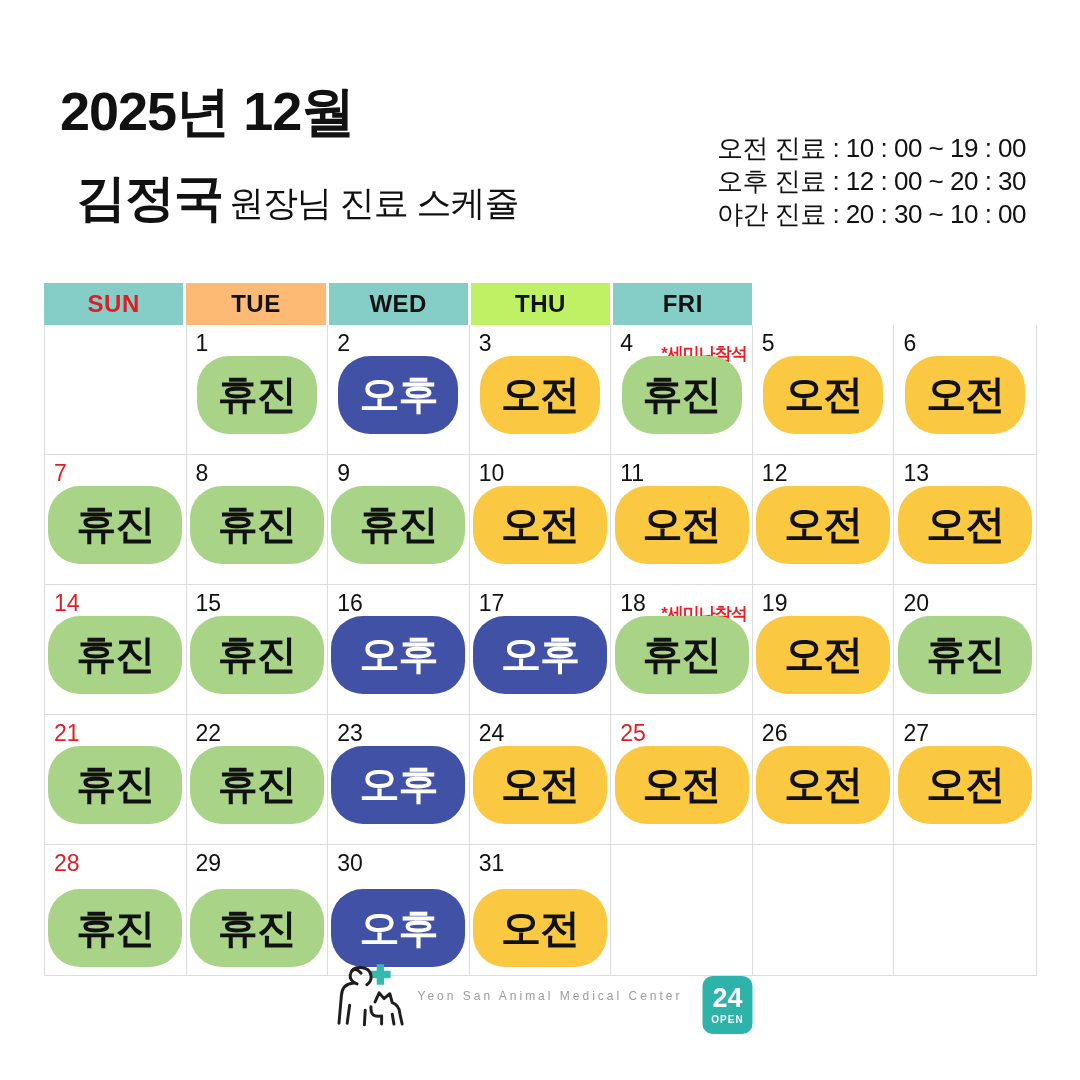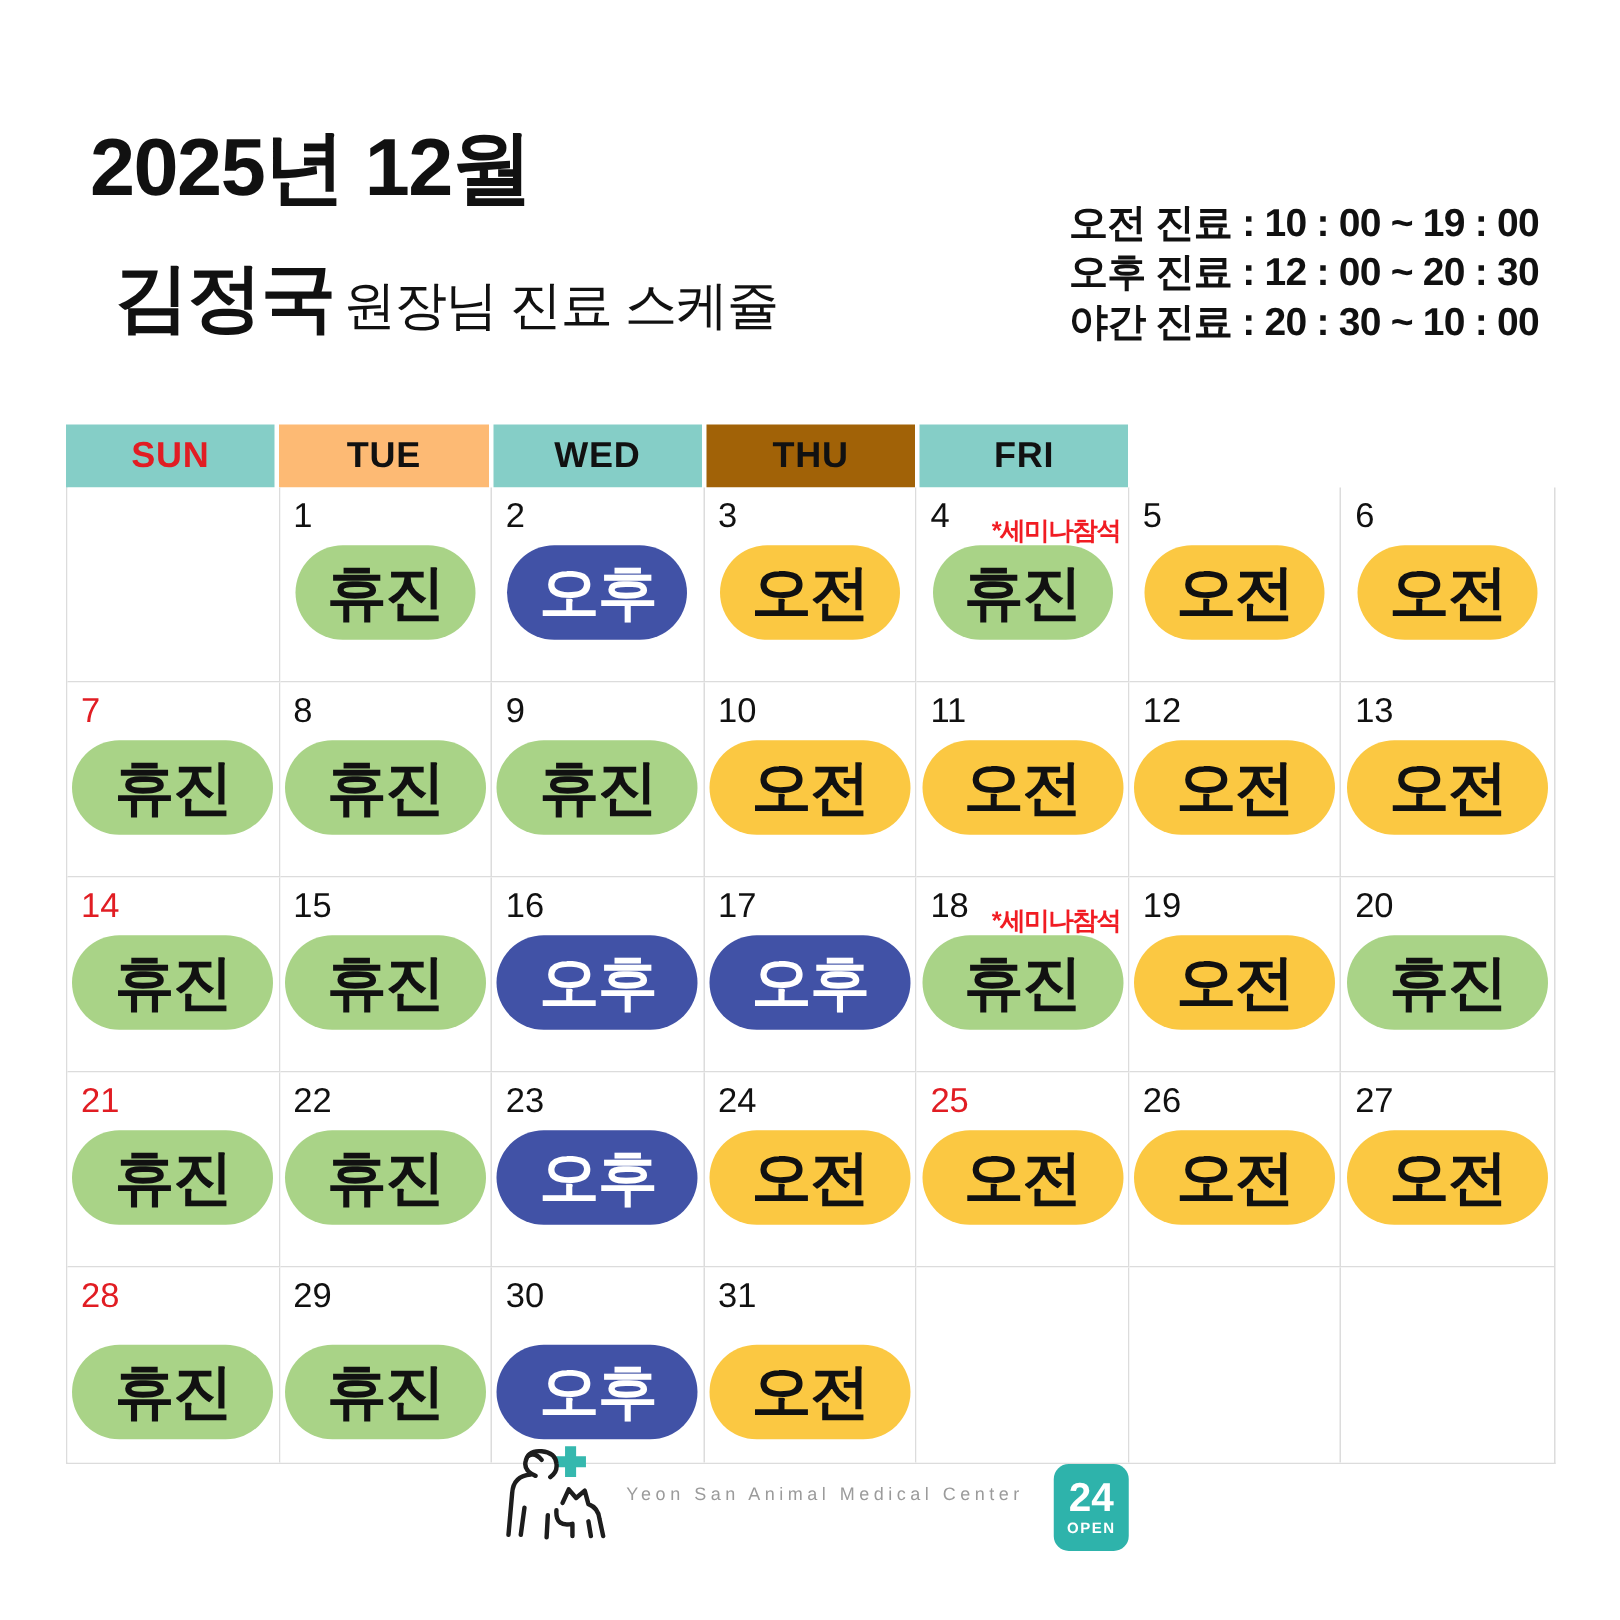--- a/index.html
+++ b/index.html
@@ -14,21 +14,21 @@
     font-size:54px;font-weight:800;letter-spacing:-1px;
   }
   .doctor-line{
     position:absolute;left:76px;top:165px;
     display:flex;align-items:baseline;white-space:nowrap;
   }
   .doctor-name{font-size:50px;font-weight:800;letter-spacing:-1px;}
   .doctor-sub{font-size:35px;font-weight:400;margin-left:6px;letter-spacing:-1px;}
   .hours-box{
     position:absolute;right:54px;top:132px;
-    font-size:26px;font-weight:700;line-height:1.26;
+    font-size:26px;font-weight:400;line-height:1.26;
     text-align:left;white-space:nowrap;letter-spacing:-0.5px;
   }
   
   .calendar{position:absolute;left:44px;top:247px;width:993px;margin-top:36px;}
   .cal-head{
     display:grid;grid-template-columns:repeat(7,1fr);gap:3px;height:42px;
   }
   .wd{
     background:#85cec7;display:flex;align-items:center;justify-content:center;
     font-size:24px;font-weight:700;letter-spacing:0.5px;
@@ -46,21 +46,21 @@
   .daynum{
     position:absolute;top:5px;left:9px;
     font-size:23px;font-weight:500;color:#111;
   }
   .note{
     position:absolute;top:17px;right:5px;
     font-size:17px;font-weight:700;letter-spacing:-1px;
   }
   .pill{
     position:absolute;left:50%;top:54%;transform:translate(-50%,-50%);
-    width:134px;height:63px;border-radius:32px;
+    width:134px;height:78px;border-radius:32px;
     display:flex;align-items:center;justify-content:center;
     font-size:40px;font-weight:800;letter-spacing:-1px;
   }
   .wrow1 .pill{width:120px;}
   .wrow5 .pill{top:64%;}
   
   .footer{
     position:absolute;left:50%;top:956px;transform:translateX(-50%);
     display:flex;align-items:center;gap:8px;
   }
@@ -93,21 +93,21 @@
   <div>오전 진료 : 10 : 00 ~ 19 : 00</div>
   <div>오후 진료 : 12 : 00 ~ 20 : 30</div>
   <div>야간 진료 : 20 : 30 ~ 10 : 00</div>
 </div>
 
 <div class="calendar">
   <div class="cal-head">
       <div class="wd" style="color: rgb(225, 29, 35); background: rgb(133, 206, 199);">SUN</div>
       <div class="wd" style="color: rgb(17, 17, 17); background: #fdba74;">TUE</div>
       <div class="wd" style="color: rgb(17, 17, 17); background: rgb(133, 206, 199);">WED</div>
-      <div class="wd" style="color: rgb(17, 17, 17); background: #a16207;">THU</div>
+      <div class="wd" style="color: rgb(17, 17, 17); background: #bef264;">THU</div>
       <div class="wd" style="color: rgb(17, 17, 17); background: rgb(133, 206, 199);">FRI</div>
     </div>
   <div class="cal-grid">
       <div class="cell wrow1"></div>
       <div class="cell wrow1">
         <div class="daynum">1</div>
         <div class="pill" style="background: rgb(169, 211, 135); color: rgb(17, 17, 17);">휴진</div>
       </div>
       <div class="cell wrow1">
         <div class="daynum">2</div>

